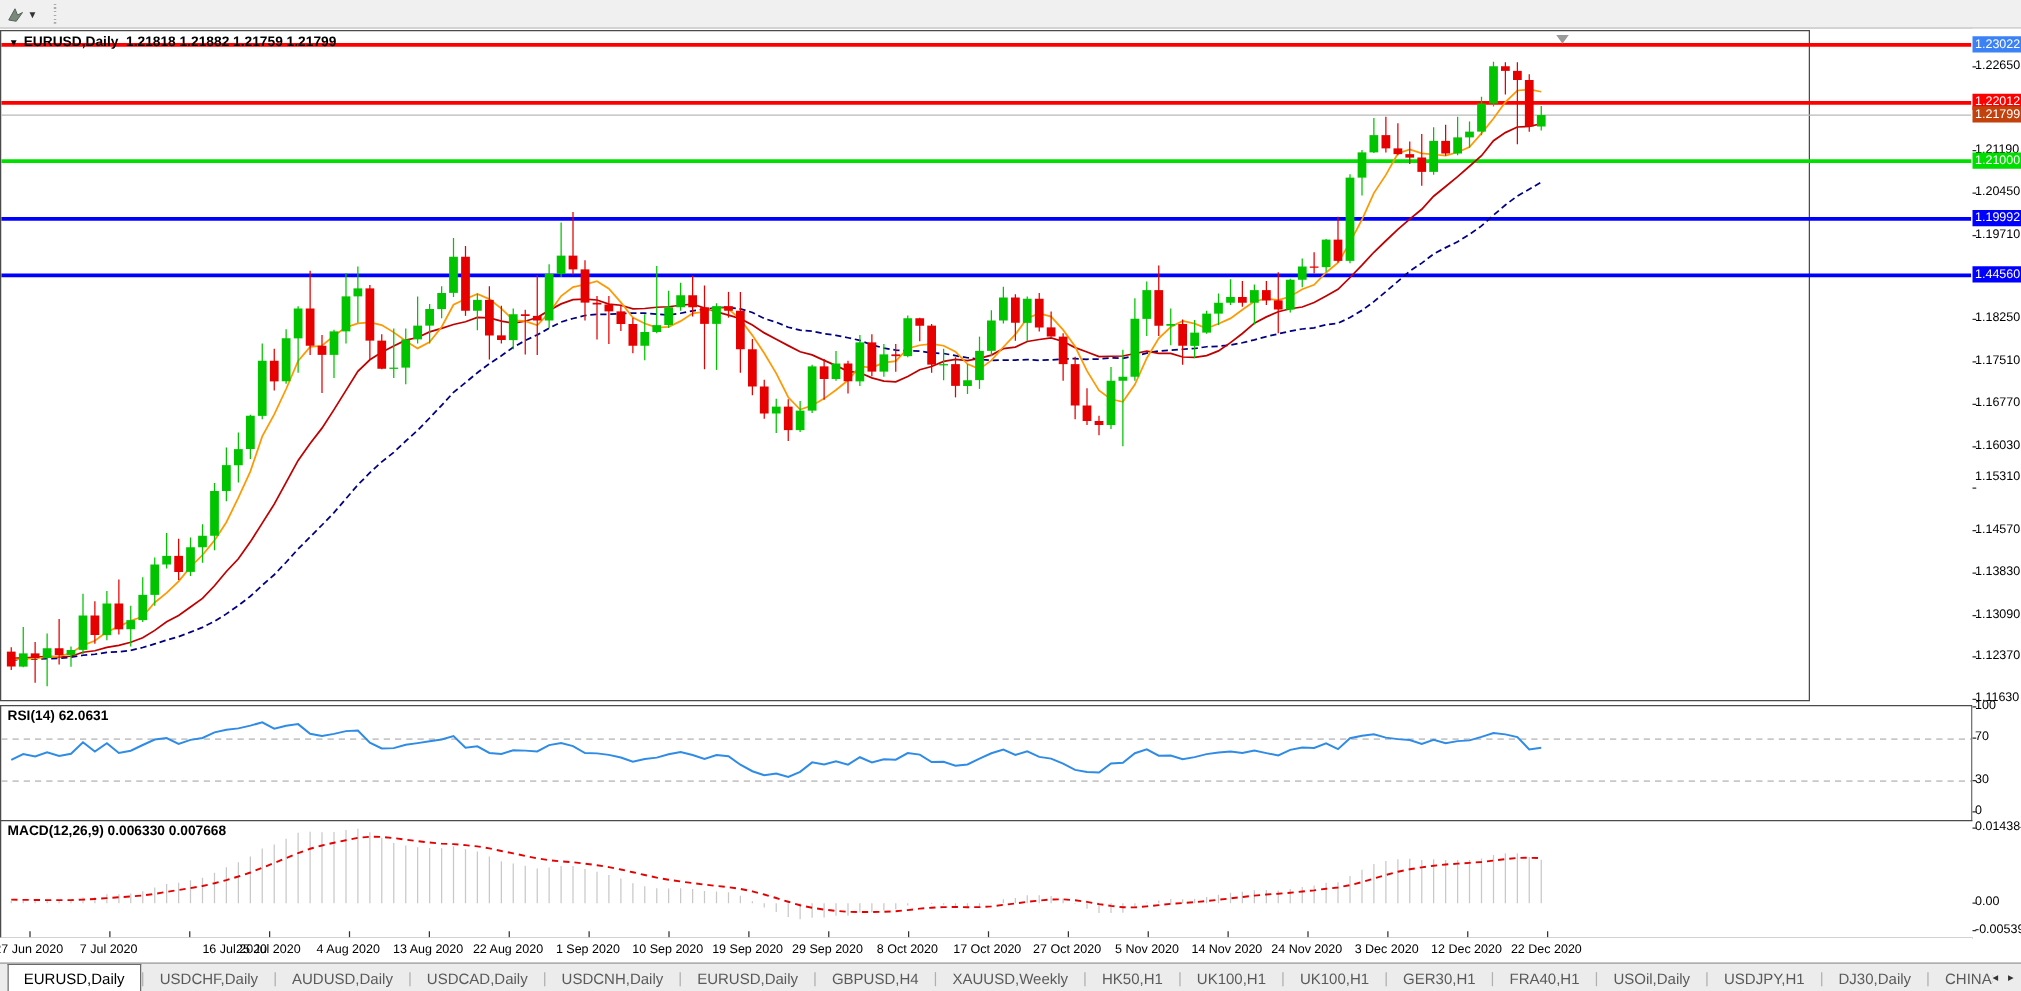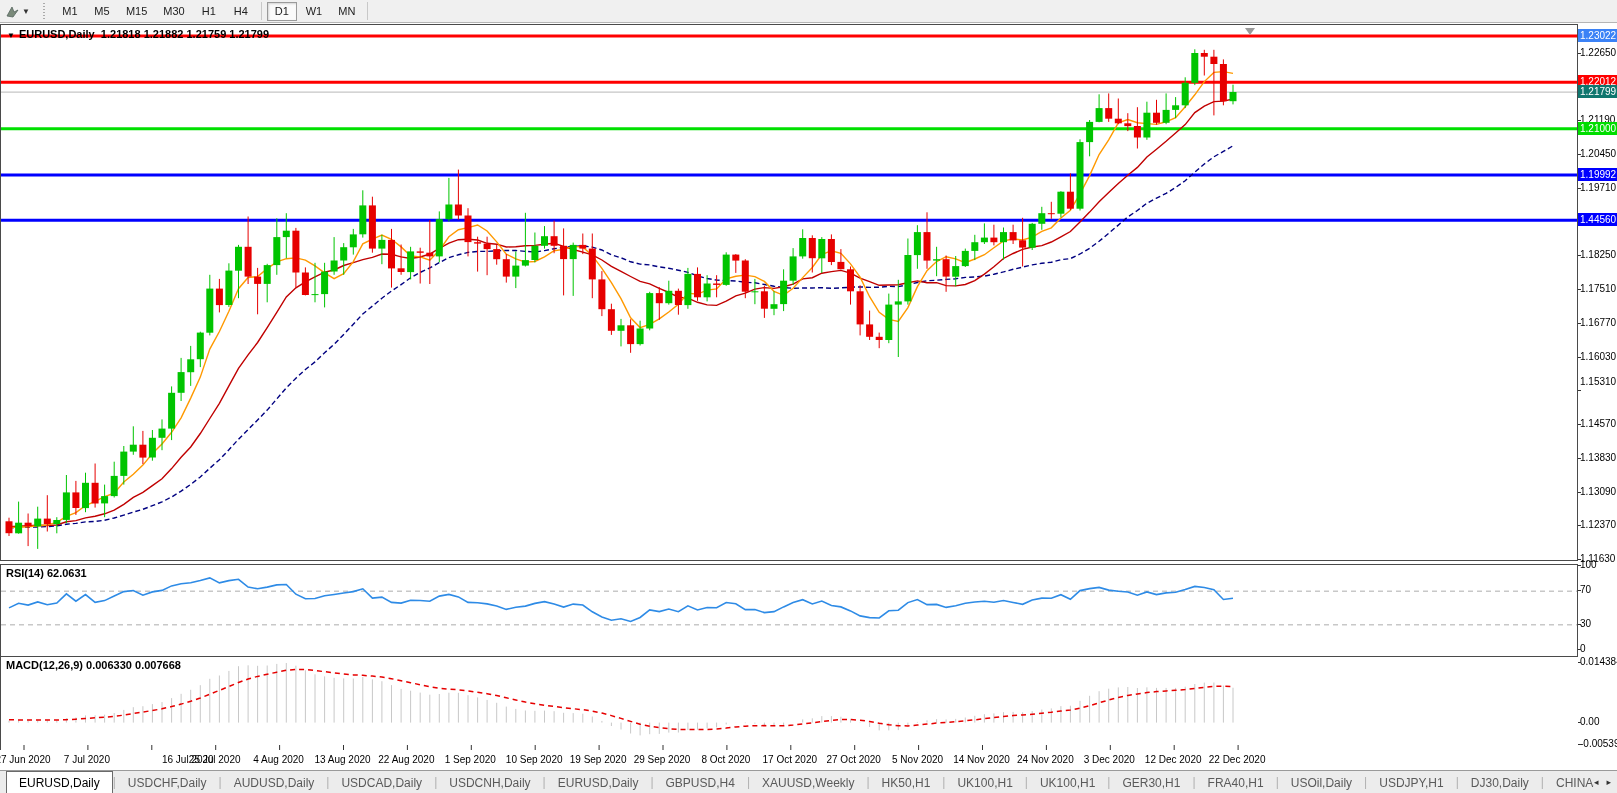--- a/index.html
+++ b/index.html
@@ -19,21 +19,21 @@
   .tfbtn { min-width:30px; height:19px; margin:0 1px; padding:0 6px; font-size:11px;
            color:#222; background:transparent; border:1px solid transparent;
            display:flex; align-items:center; justify-content:center; }
   .tfbtn.active { background:#fafafa; border:1px solid #9a9a9a;
                   box-shadow:inset 1px 1px 2px rgba(0,0,0,.15); }
   .tsep { width:1px; height:18px; background:#c8c8c8; margin:0 4px; }
 
   
   .workspace { position:absolute; left:0; top:23px; width:1617px; height:747px; background:#fff; }
   .panel { position:absolute; left:0; border:1px solid #4a4a4a; background:#fff; }
-  #main-panel { top:1px;  height:537px; width:1578px; }
+  #main-panel { top:1px;  height:537px; width:1448px; }
   #rsi-panel  { top:541px; height:109px;  width:1578px; }
   #macd-panel { top:633px; height:95px;  width:1584px; }
   .chart-title { position:absolute; left:6px; top:3px; font-size:11px; font-weight:700;
                  color:#000; z-index:5; letter-spacing:0; }
   .chart-title .tri { font-size:8px; margin-right:4px; }
   .ind-label { position:absolute; left:5px; top:2px; font-size:11px; font-weight:700;
                color:#000; z-index:5; }
 
   
   #axis-col { position:absolute; left:1578px; top:0; width:39px; height:747px; background:#fff; }
@@ -63,33 +63,20 @@
 <body>
 
 <div class="toolbar">
   <span class="tool-icon">
     <svg width="14" height="14" viewBox="0 0 14 14">
         <path d="M2 12 L7 3 L9 8 L13 6 L8 13 Z" fill="#7a8a7a" stroke="#55645e" stroke-width="0.8"></path>
       </svg>
   </span>
   <span class="dd-arrow">▼</span>
   <span class="grip"></span>
-  <div id="tf-buttons" style="display:flex;align-items:center;">
-      <div class="tfbtn">M1</div>
-      <div class="tfbtn">M5</div>
-      <div class="tfbtn">M15</div>
-      <div class="tfbtn">M30</div>
-      <div class="tfbtn">H1</div>
-      <div class="tfbtn">H4</div>
-      <span class="tsep"></span>
-      <div class="tfbtn active">D1</div>
-      <div class="tfbtn">W1</div>
-      <div class="tfbtn">MN</div>
-      <span class="tsep"></span>
-    </div>
 </div>
 
 <div class="workspace">
 
   <div class="panel" id="main-panel">
     <div class="chart-title">
       <span class="tri">▼</span><span>EURUSD,Daily</span>&nbsp;&nbsp;<span>1.21818 1.21882 1.21759 1.21799</span>
     </div>
     <svg id="main-svg" width="1576" height="535">
         <line x1="0" x2="1576" y1="10.9" y2="10.9" stroke="#ff0000" stroke-width="3"></line>
@@ -577,21 +564,21 @@
       <div style="position: absolute; left: 0px; top: 468.962px; width: 3px; height: 1px; background: rgb(51, 51, 51);"></div>
       <div class="axtick" style="top: 496.022px;">1.12370</div>
       <div style="position: absolute; left: 0px; top: 502.022px; width: 3px; height: 1px; background: rgb(51, 51, 51);"></div>
       <div class="axtick" style="top: 530px;">1.11630</div>
       <div style="position: absolute; left: 0px; top: 536px; width: 3px; height: 1px; background: rgb(51, 51, 51);"></div>
       <div class="axbox" style="top: 5.91906px; background: #3b82f6;">1.23022</div>
       <div class="axbox" style="top: 52.2947px; background: rgb(255, 0, 0);">1.22012</div>
       <div class="axbox" style="top: 98.7623px; background: rgb(0, 221, 0);">1.21000</div>
       <div class="axbox" style="top: 145.046px; background: rgb(0, 0, 255);">1.19992</div>
       <div class="axbox" style="top: 190.228px; background: rgb(0, 0, 255);">1.44560</div>
-      <div class="axbox" style="top: 62.075px; background: #0f766e;">1.21799</div>
+      <div class="axbox" style="top: 62.075px; background: #c2410c;">1.21799</div>
       <div class="axtick" style="top: 536px;">100</div>
       <div style="position: absolute; left: 0px; top: 542px; width: 3px; height: 1px; background: rgb(51, 51, 51);"></div>
       <div class="axtick" style="top: 561.2px;">70</div>
       <div style="position: absolute; left: 0px; top: 567.2px; width: 3px; height: 1px; background: rgb(51, 51, 51);"></div>
       <div class="axtick" style="top: 594.8px;">30</div>
       <div style="position: absolute; left: 0px; top: 600.8px; width: 3px; height: 1px; background: rgb(51, 51, 51);"></div>
       <div class="axtick" style="top: 620px;">0</div>
       <div style="position: absolute; left: 0px; top: 626px; width: 3px; height: 1px; background: rgb(51, 51, 51);"></div>
       <div class="axtick" style="top: 633px;">0.014384</div>
       <div style="position: absolute; left: 0px; top: 639px; width: 3px; height: 1px; background: rgb(51, 51, 51);"></div>

